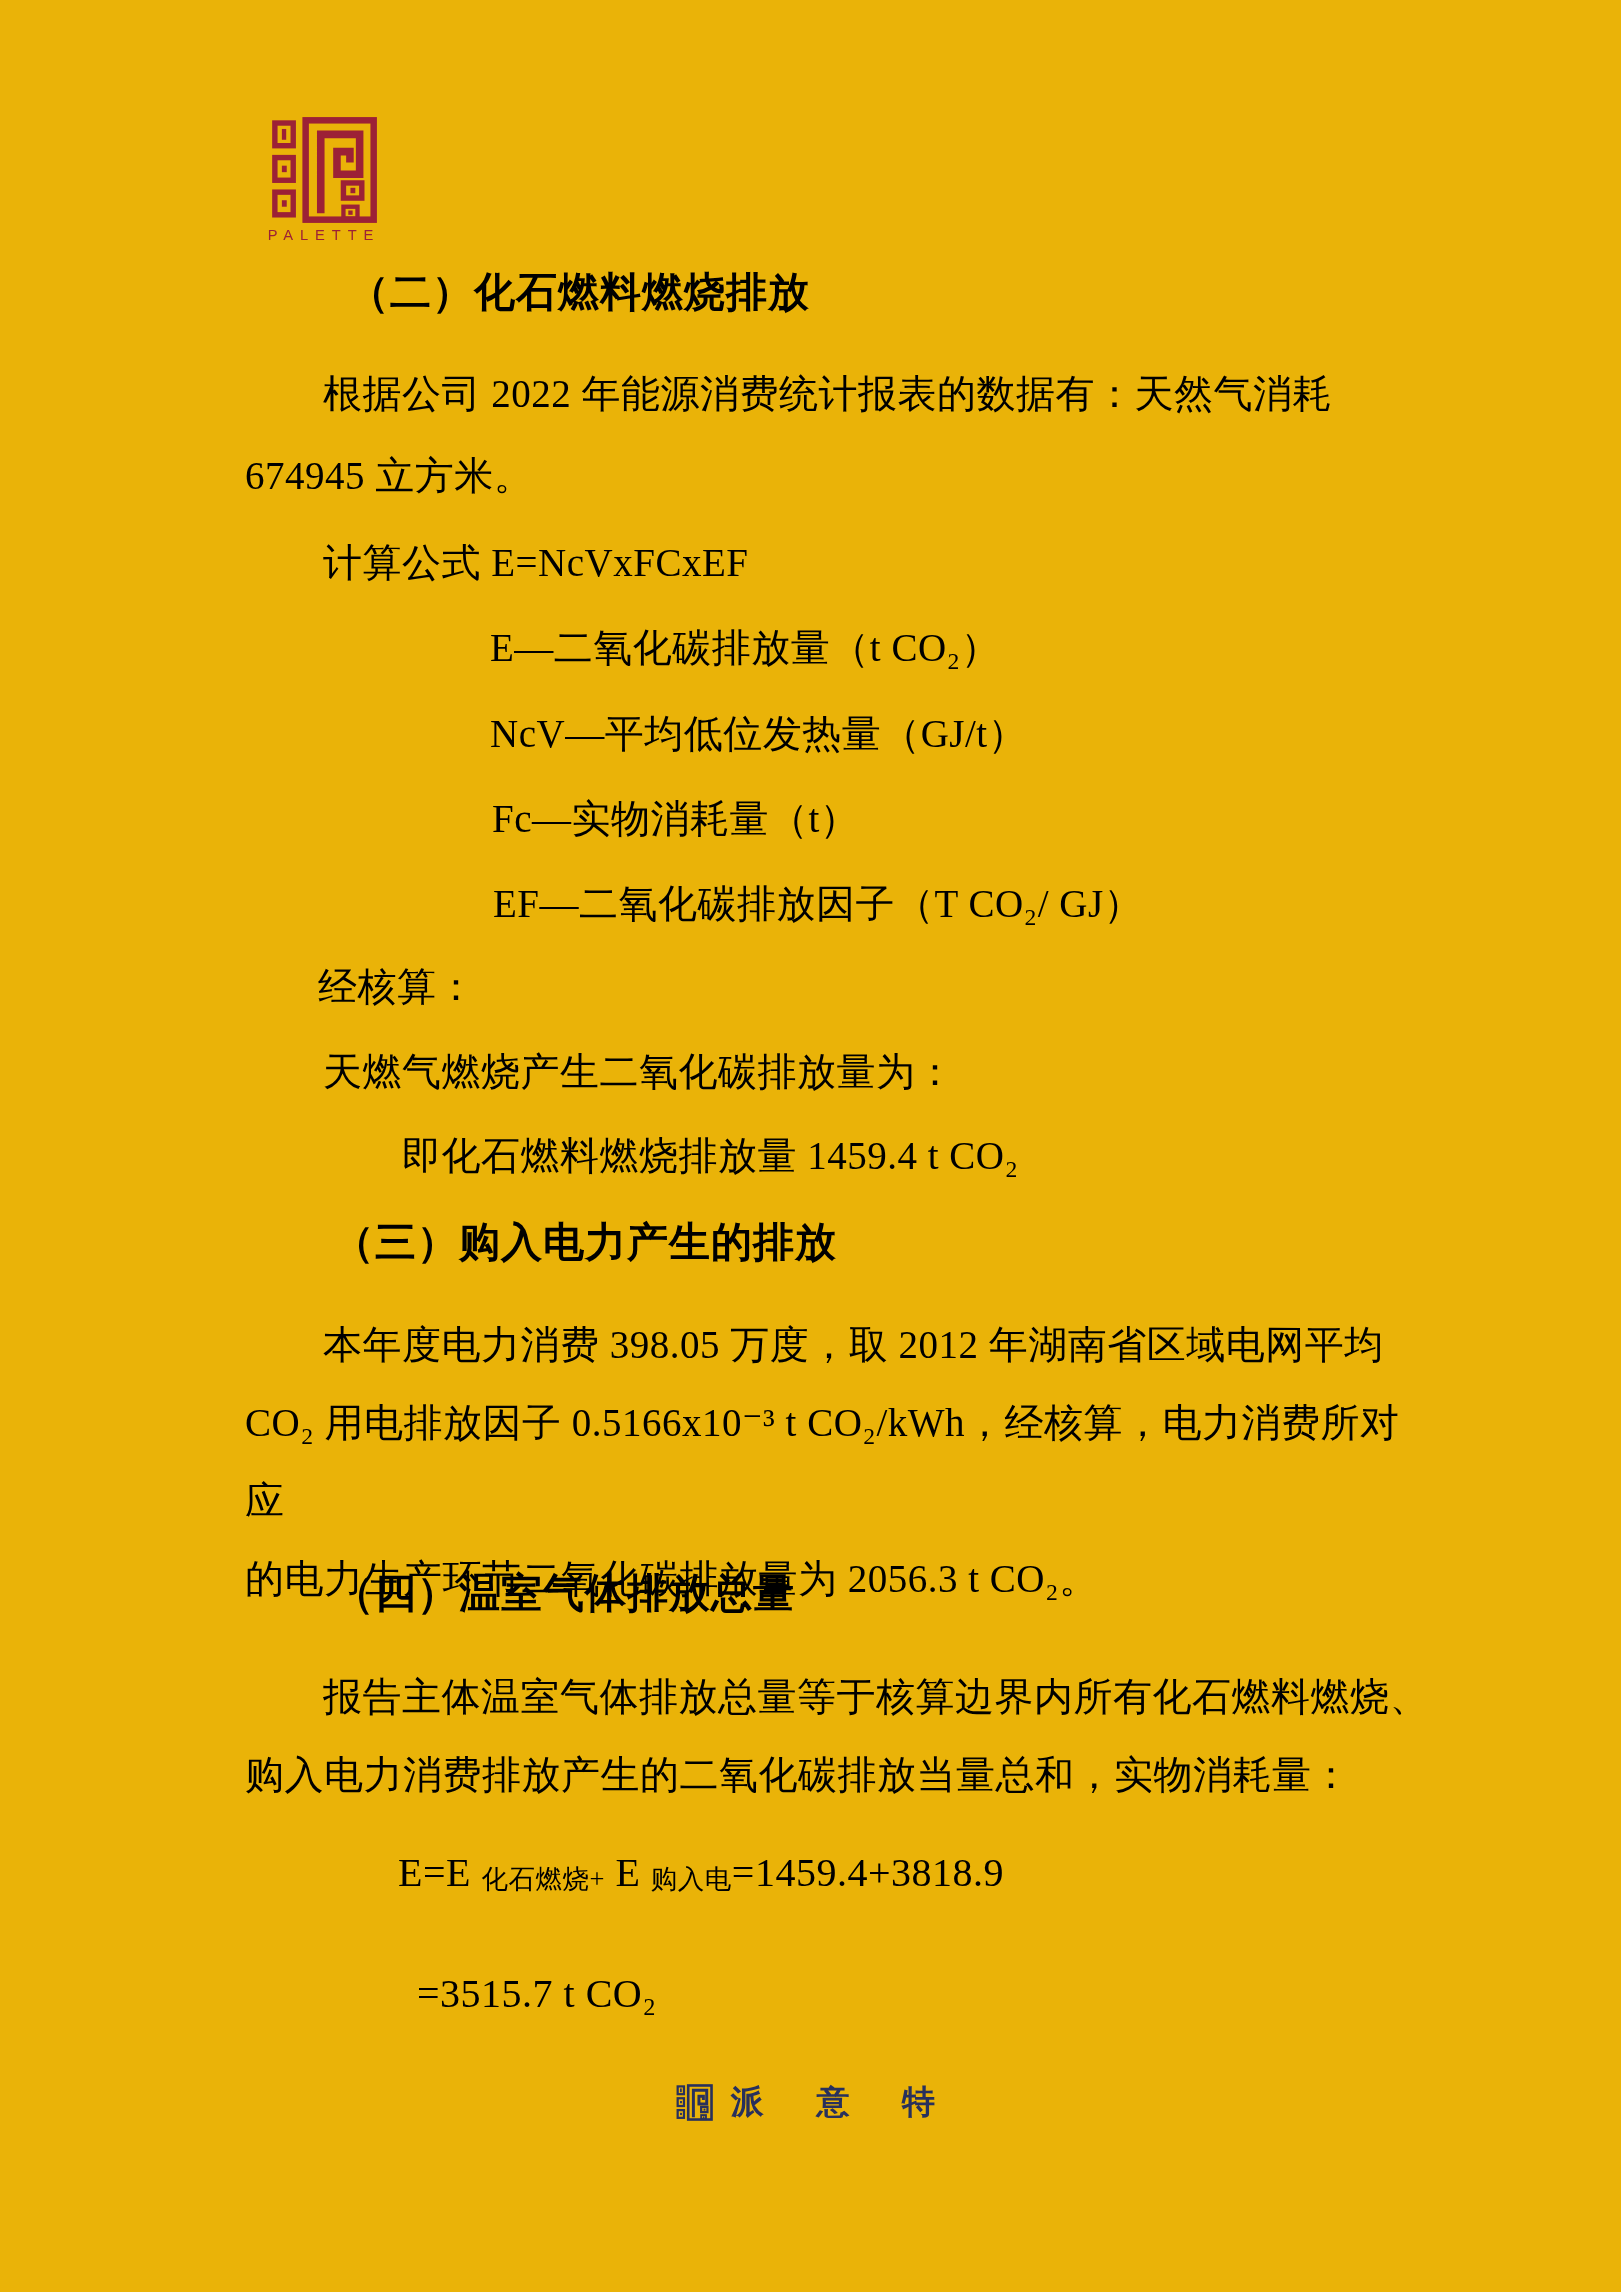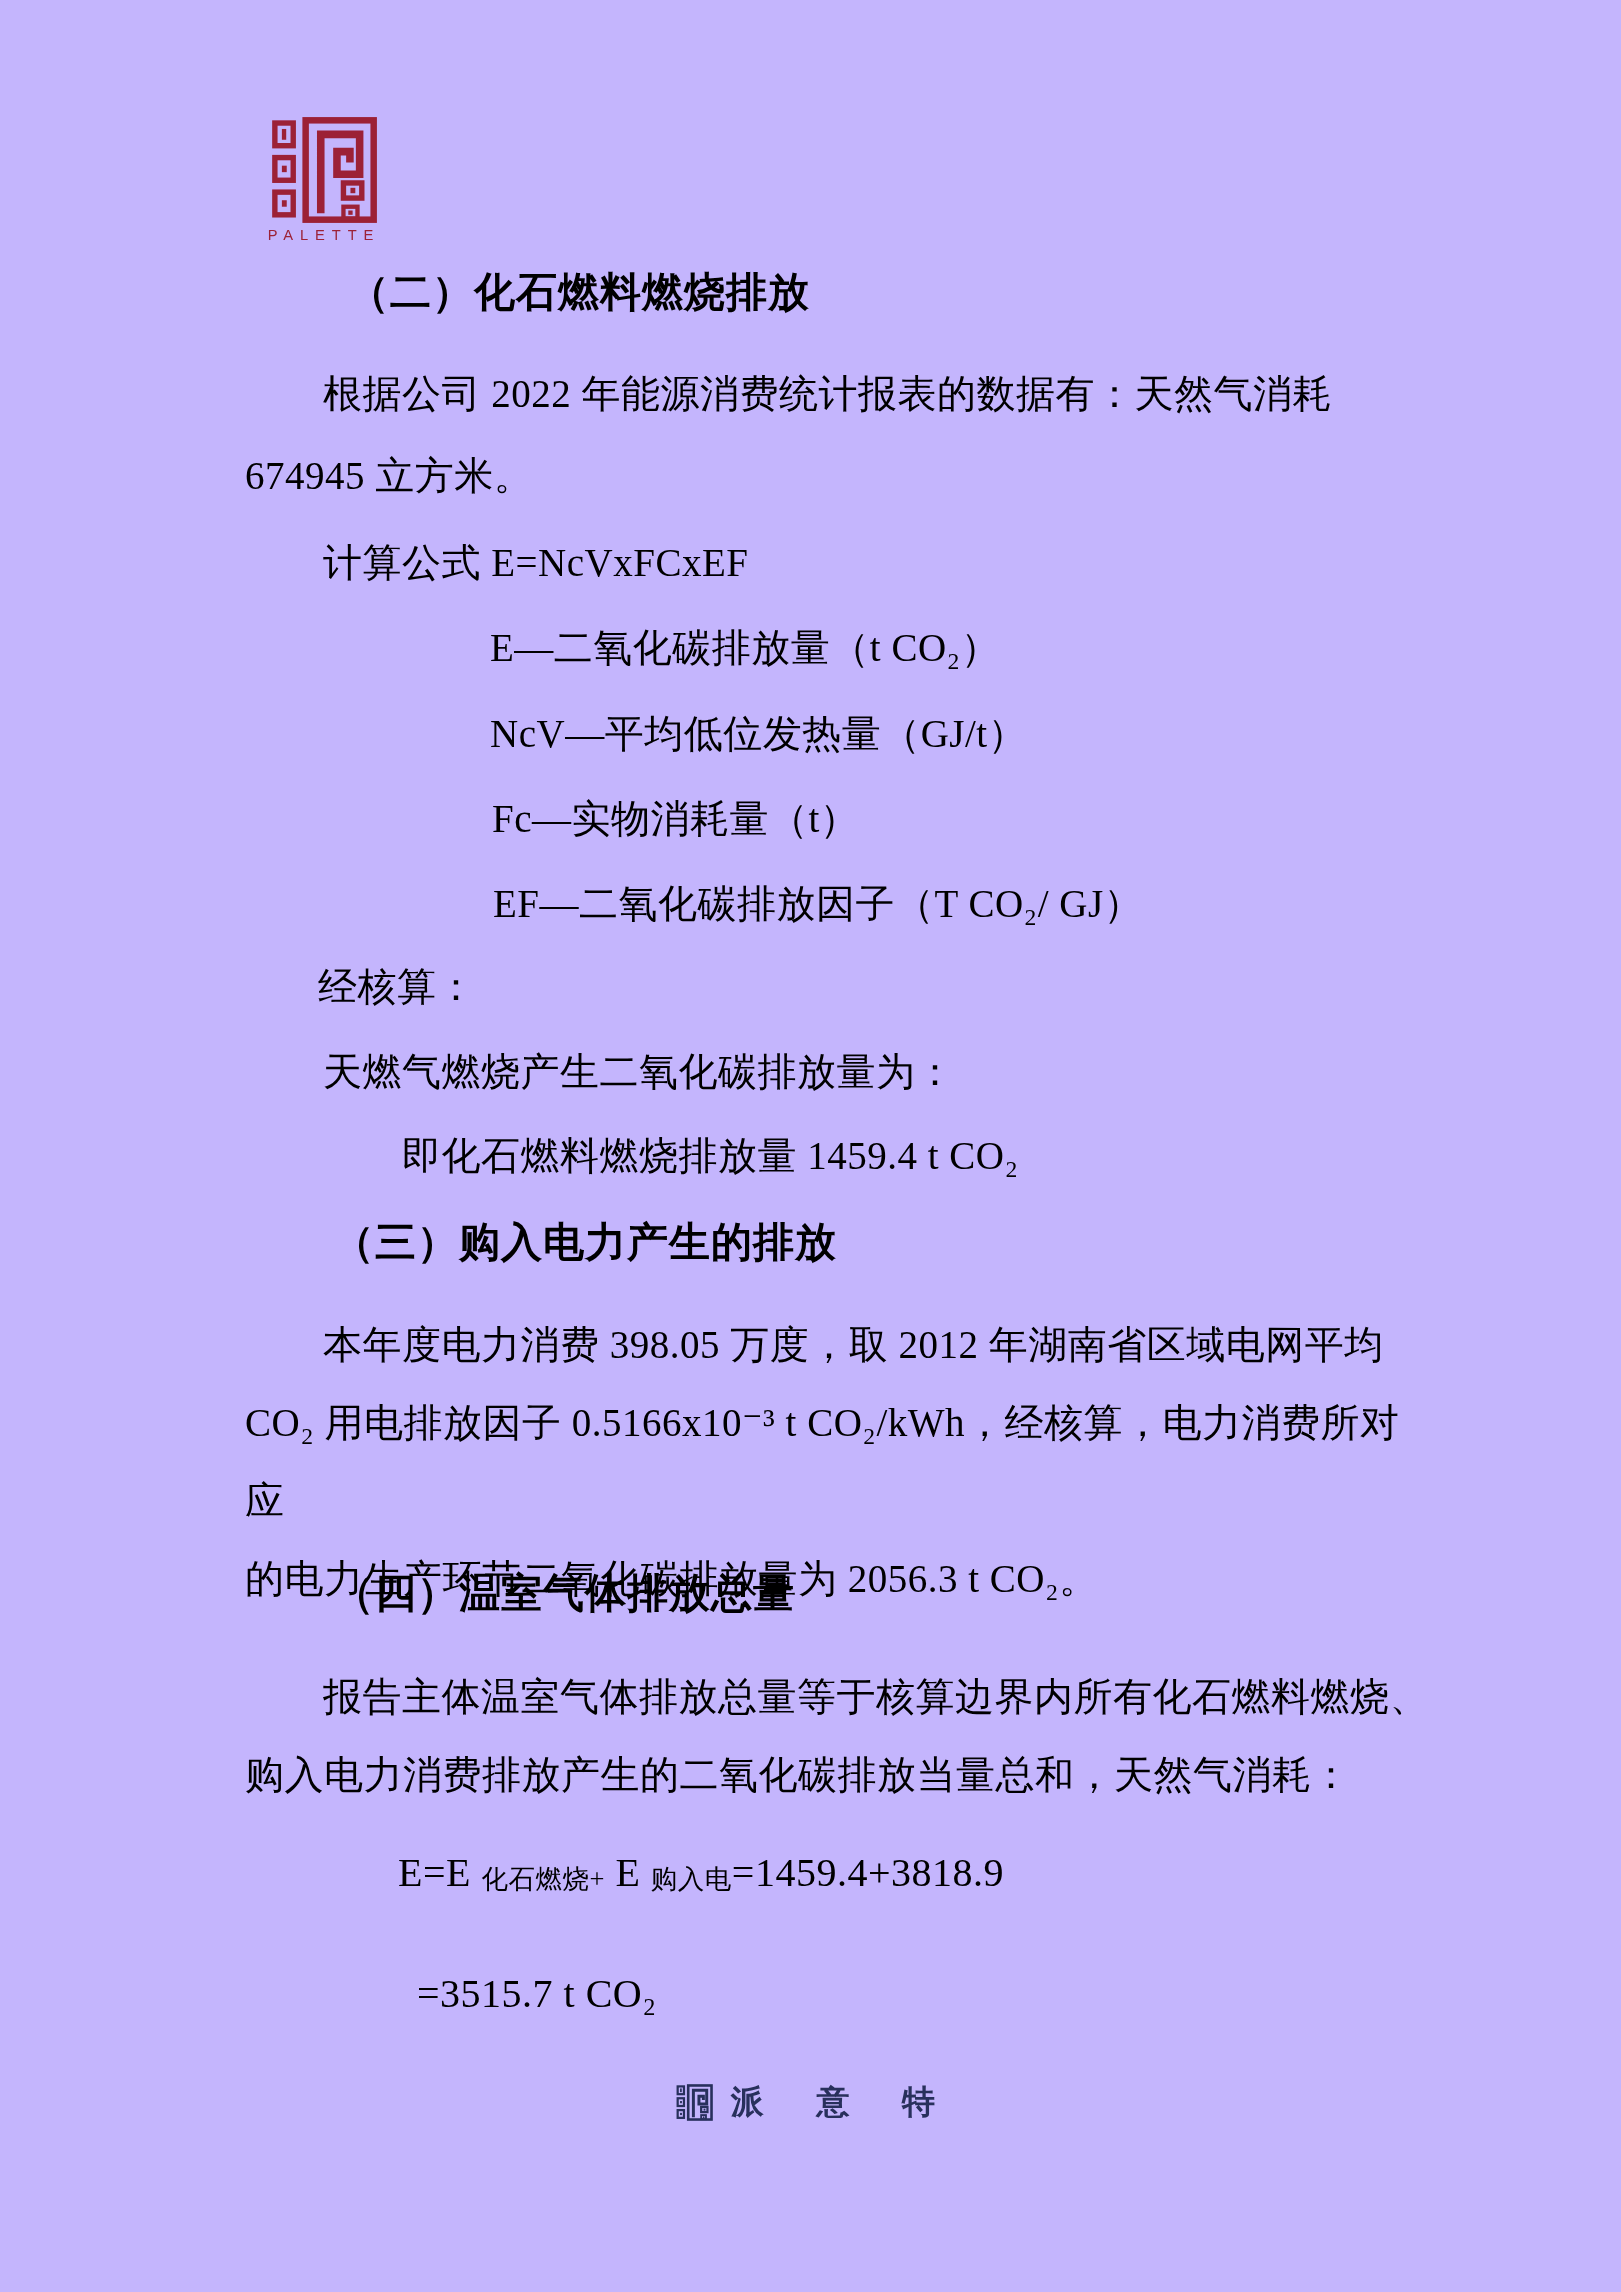--- a/index.html
+++ b/index.html
@@ -1,19 +1,19 @@
 <!DOCTYPE html>
 <html><head>
 <meta charset="utf-8">
 <style>
   html,body{margin:0;padding:0;background:#e8e8e8;}
   .page{
     position:relative;
     width:1621px;height:2293px;
-    background:#c4b5fd;
+    background:#eab308;
     margin:0 auto;
     overflow:hidden;
     font-family:"Liberation Serif","DejaVu Serif",serif;
     color:#000;
   }
   .abs{position:absolute;}
   
   .logo-block{left:267px;top:116px;width:114px;text-align:center;}
   .logo-mark{display:block;margin:0 auto;}
   .logo-word{
@@ -107,21 +107,21 @@
 
   <div class="abs h2" style="left:333px;top:1219px;">（三）购入电力产生的排放</div>
 
   <div class="abs para lh80" style="top:1306px;">本年度电力消费 398.05 万度，取 2012 年湖南省区域电网平均
 CO₂ 用电排放因子 0.5166x10⁻³ t CO₂/kWh，经核算，电力消费所对应
 的电力生产环节二氧化碳排放量为 2056.3 t CO₂。</div>
 
   <div class="abs h2" style="left:333px;top:1570px;">（四）温室气体排放总量</div>
 
   <div class="abs para lh80" style="top:1658px;">报告主体温室气体排放总量等于核算边界内所有化石燃料燃烧、
-购入电力消费排放产生的二氧化碳排放当量总和，天然气消耗：</div>
+购入电力消费排放产生的二氧化碳排放当量总和，实物消耗量：</div>
 
   <div class="abs line" style="left:398px;top:1849px;font-size:40px;">
     <span>E=E </span><span class="sub">化石燃烧+</span><span> E </span><span class="sub">购入电</span><span>=1459.4+3818.9</span>
   </div>
 
   <div class="abs line" style="left:417px;top:1954px;font-size:40px;margin-top:16px;">=3515.7 t CO₂</div>
 
   <div class="abs footer">
     <svg width="37" height="39" viewBox="0 0 100 100" aria-hidden="true">
       <g stroke="#28305C" fill="none">

